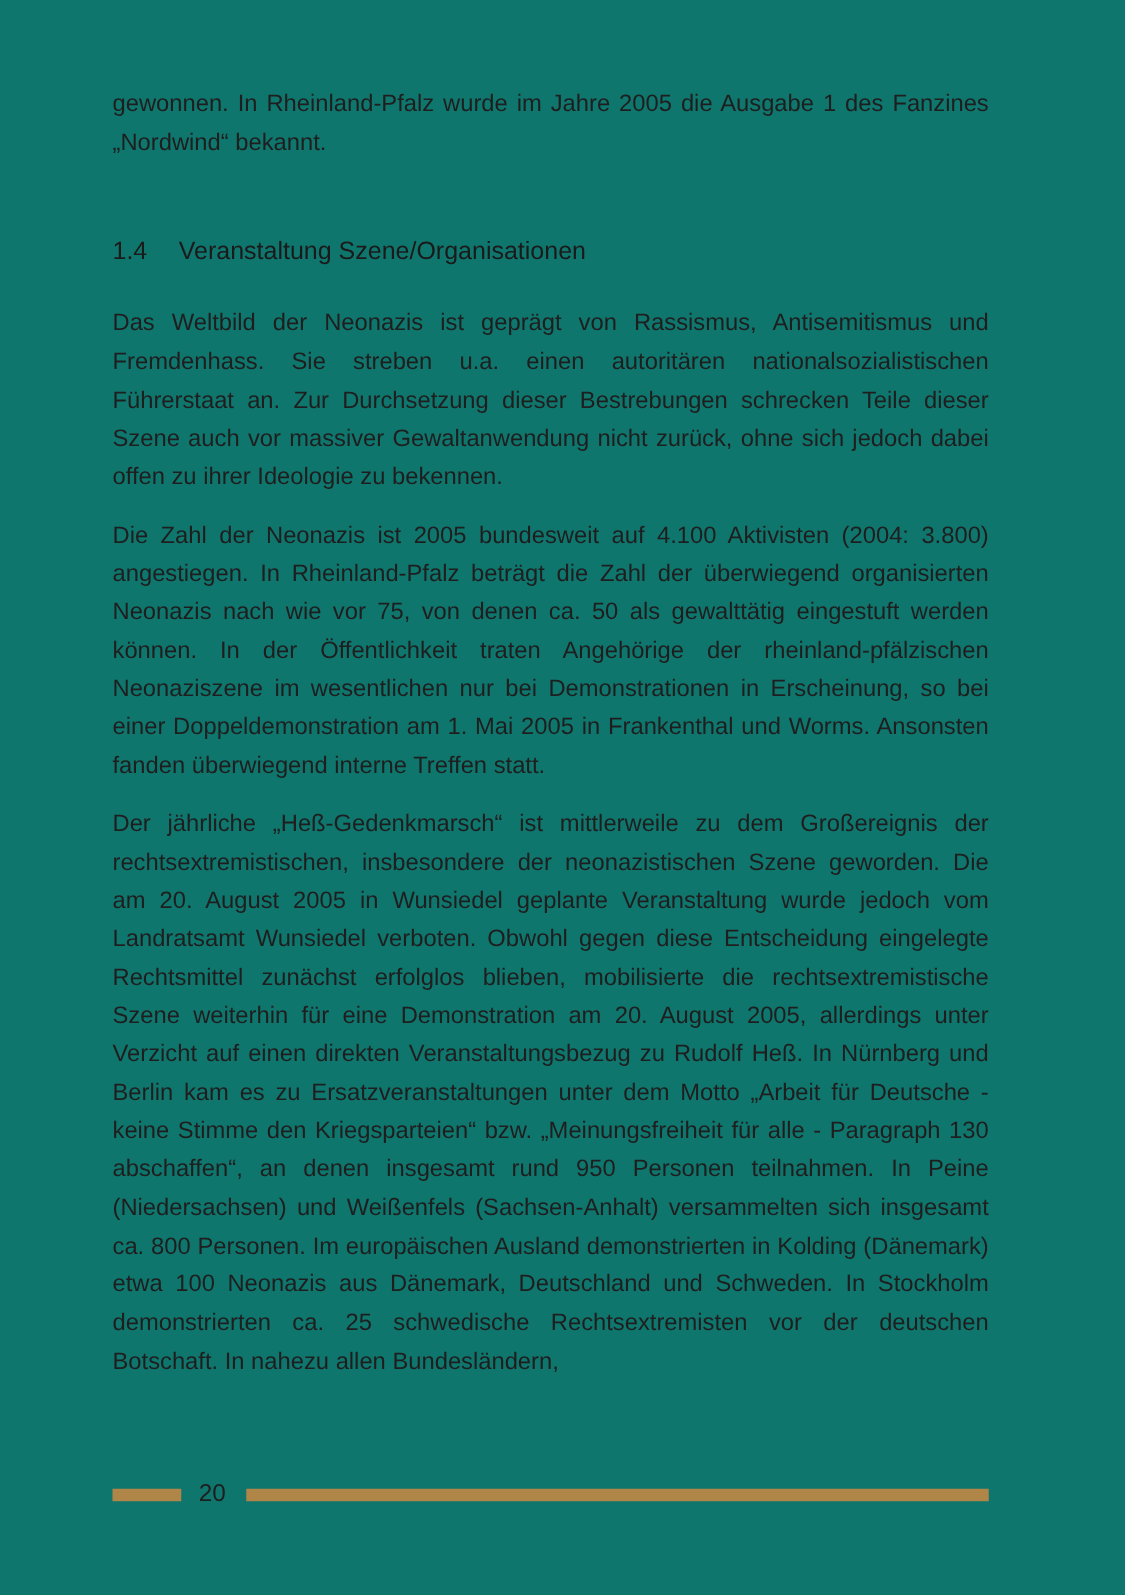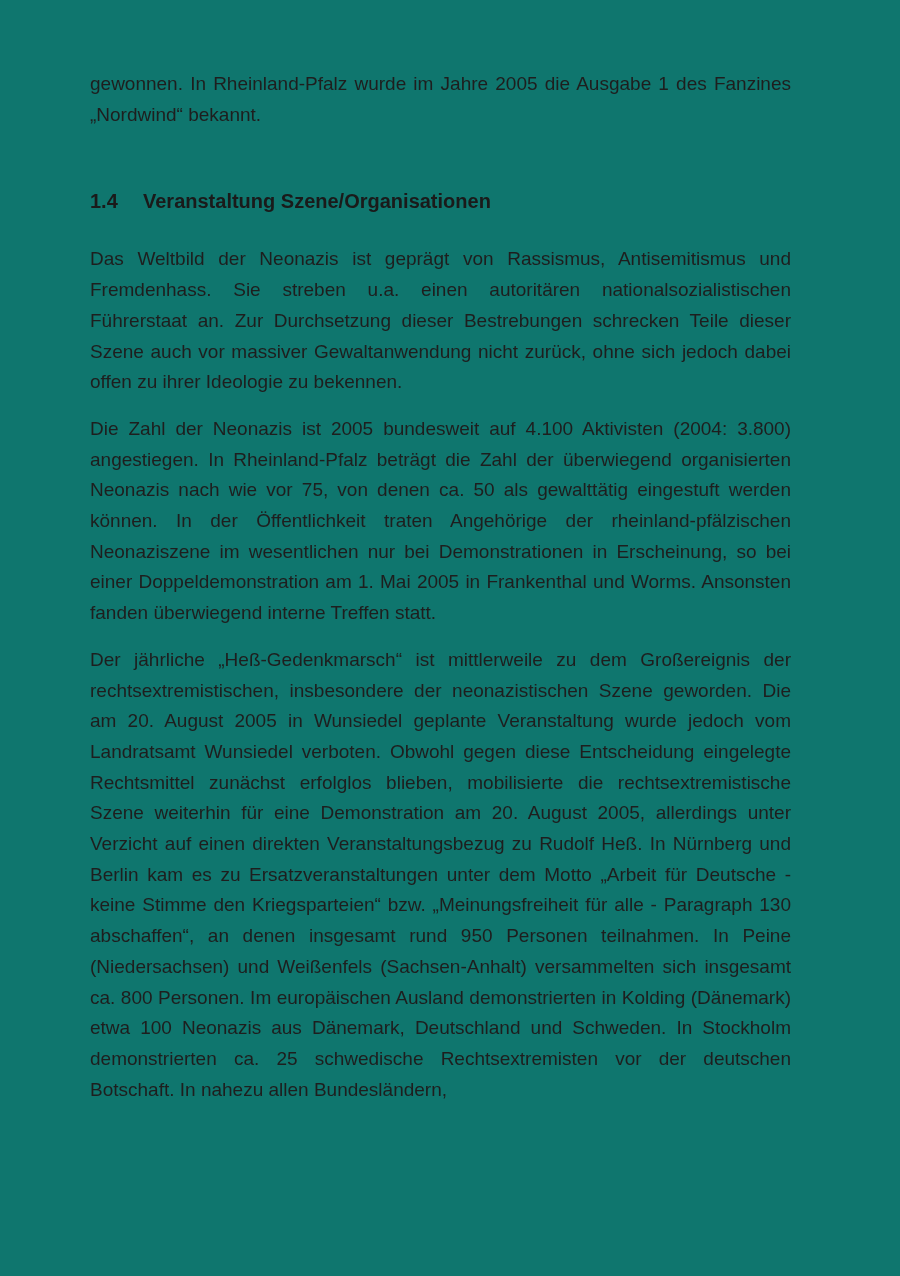--- a/index.html
+++ b/index.html
@@ -31,21 +31,21 @@
     hyphens: auto;
     -webkit-hyphens: auto;
   }
   .para.intro {
     margin-bottom: 0;
   }
   .heading {
     display: flex;
     align-items: baseline;
     font-size: 20px;
-    font-weight: bold;
+    font-weight: normal;
     line-height: 26px;
     margin: 58px 0 30px 0;
     color: #1a1a1a;
   }
   .heading .hnum {
     display: inline-block;
     width: 53px;
     flex: 0 0 53px;
   }
   .heading .htitle {
@@ -91,13 +91,18 @@
     </h2>
 
     <p class="para" lang="de">Das Weltbild der Neonazis ist geprägt von Rassismus, Antisemitismus und Fremdenhass. Sie streben u.a. einen autoritären nationalsozialistischen Führerstaat an. Zur Durchsetzung dieser Bestrebungen schrecken Teile dieser Szene auch vor massiver Gewaltanwendung nicht zurück, ohne sich jedoch dabei offen zu ihrer Ideologie zu bekennen.</p>
 
     <p class="para" lang="de">Die Zahl der Neonazis ist 2005 bundesweit auf 4.100 Aktivisten (2004: 3.800) angestiegen. In Rheinland-Pfalz beträgt die Zahl der überwiegend organisierten Neonazis nach wie vor 75, von denen ca. 50 als gewalttätig eingestuft werden können. In der Öffentlichkeit traten Angehörige der rheinland-pfälzischen Neonaziszene im wesentlichen nur bei Demonstrationen in Erscheinung, so bei einer Doppeldemonstration am 1. Mai 2005 in Frankenthal und Worms. Ansonsten fanden überwiegend interne Treffen statt.</p>
 
     <p class="para" lang="de">Der jährliche „Heß-Gedenkmarsch“ ist mittlerweile zu dem Großereignis der rechtsextremistischen, insbesondere der neonazistischen Szene geworden. Die am 20. August 2005 in Wunsiedel geplante Veranstaltung wurde jedoch vom Landratsamt Wunsiedel verboten. Obwohl gegen diese Entscheidung eingelegte Rechtsmittel zunächst erfolglos blieben, mobilisierte die rechtsextremistische Szene weiterhin für eine Demonstration am 20. August 2005, allerdings unter Verzicht auf einen direkten Veranstaltungsbezug zu Rudolf Heß. In Nürnberg und Berlin kam es zu Ersatzveranstaltungen unter dem Motto „Arbeit für Deutsche - keine Stimme den Kriegsparteien“ bzw. „Meinungsfreiheit für alle - Paragraph 130 abschaffen“, an denen insgesamt rund 950 Personen teilnahmen. In Peine (Niedersachsen) und Weißenfels (Sachsen-Anhalt) versammelten sich insgesamt ca. 800 Personen. Im europäischen Ausland demonstrierten in Kolding (Dänemark) etwa 100 Neonazis aus Dänemark, Deutschland und Schweden. In Stockholm demonstrierten ca. 25 schwedische Rechtsextremisten vor der deutschen Botschaft. In nahezu allen Bundesländern,</p>
 
   </div>
 
+  <div class="footer">
+    <span class="rule rule-left" style="background: rgb(176, 133, 72);"></span>
+    <span class="pagenum">20</span>
+    <span class="rule rule-right" style="background: rgb(176, 133, 72);"></span>
+  </div>
 </div>
 
 </body></html>

